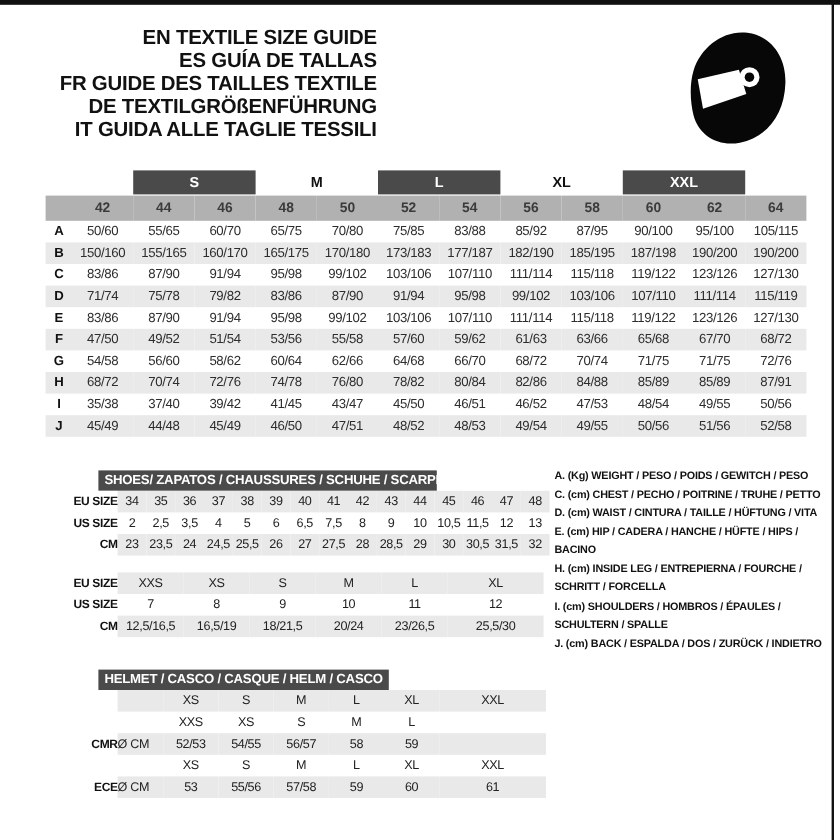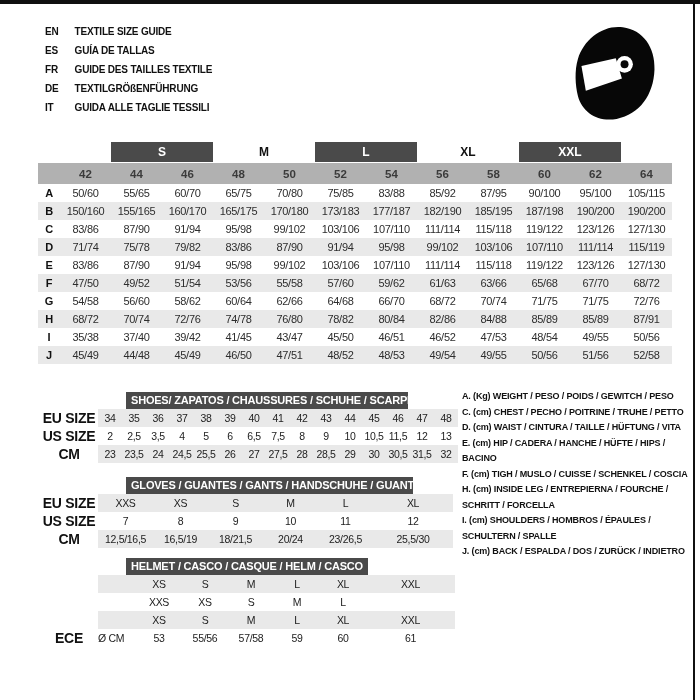--- a/index.html
+++ b/index.html
@@ -2,21 +2,21 @@
 <html><head>
 <meta charset="utf-8">
 <style>
   html,body{margin:0;padding:0;background:#fff;}
   .page{position:relative;width:700px;height:700px;background:#ffffff;overflow:hidden;
         color:#1a1a1a;font-family:"Liberation Sans",sans-serif;}
   .frame-top{position:absolute;left:0;top:0;width:700px;height:4px;background:#101010;}
   .frame-right{position:absolute;left:693px;top:0;width:2px;height:700px;background:#101010;}
 
   
-  .langs{position:absolute;left:45px;top:22px;font-size:10px;font-weight:bold;letter-spacing:-0.2px;color:#111;}
+  .langs{position:absolute;left:45px;top:22px;font-size:17px;font-weight:bold;letter-spacing:-0.2px;color:#111;text-align:right;}
   .lang-row{height:19px;line-height:19px;white-space:nowrap;}
   .lang-code{display:inline-block;width:27px;}
 
   
   .helmet-logo{position:absolute;left:570px;top:22px;width:88px;height:104px;}
 
   
   .main-wrap{position:absolute;left:38px;top:142px;width:634px;}
   .band{position:relative;height:21px;}
   .band-label{position:absolute;top:0;height:20px;line-height:20px;text-align:center;
@@ -29,25 +29,25 @@
   .main-table{width:634px;font-size:11px;}
   .main-table col.c-lbl{width:22px;}
   .main-table th{background:#b1b1b1;height:21px;font-weight:bold;color:#3b3b3b;
                  text-align:center;font-size:11.5px;padding:0;}
   .main-table td{height:18px;text-align:center;color:#2d2d2d;letter-spacing:-0.3px;padding:0;white-space:nowrap;}
   .main-table td:first-child{font-weight:bold;color:#111;}
   .main-table tbody tr:nth-child(even) td{background:#e9e9e9;}
 
   
   .sub{position:absolute;left:40px;}
-  .sub .bar{margin-left:86px;height:17px;line-height:17px;background:#4a4a4a;color:#fff;
+  .sub .bar{margin-left:42px;height:17px;line-height:17px;background:#4a4a4a;color:#fff;
             font-weight:bold;font-size:11px;padding-left:5px;letter-spacing:-0.2px;white-space:nowrap;}
   .sub table{font-size:10.5px;}
   .sub td{height:18px;text-align:center;letter-spacing:-0.3px;color:#222;padding:0;white-space:nowrap;}
-  .sub td:first-child{text-align:center;font-weight:bold;font-size:14px;color:#111;background:#fff !important;}
+  .sub td:first-child{text-align:right;font-weight:bold;font-size:10px;color:#111;background:#fff !important;}
   .shoes .bar{width:277px;}
   .gloves .bar{width:282px;}
   .hel .bar{width:237px;}
   .shoes table col.lbl,.gloves table col.lbl,.hel table col.lbl{width:58px;}
   .shoes table col.dat{width:24px;}
   .gloves table col.dat{width:55px;} .gloves table col.last{width:80px;}
   .hel table col.unit{width:38px;} .hel table col.dat{width:46px;} .hel table col.last{width:89px;}
   .shoes tbody tr:nth-child(odd) td:not(:first-child){background:#e9e9e9;}
   .gloves tbody tr:nth-child(odd) td:not(:first-child){background:#e9e9e9;}
   .hel tbody tr:nth-child(odd) td:not(:first-child){background:#e9e9e9;}
@@ -341,21 +341,20 @@
             <td>30</td>
             <td>30,5</td>
             <td>31,5</td>
             <td>32</td>
           </tr>
         </tbody>
     </table>
   </div>
 
   <div class="sub gloves">
-    <div class="bar">GLOVES / GUANTES / GANTS / HANDSCHUHE / GUANTI</div>
     <table>
       <colgroup>
           <col class="lbl">
           <col span="5" class="dat">
           <col class="last">
         </colgroup>
       <tbody>
           <tr>
             <td>EU SIZE</td>
             <td>XXS</td>
@@ -411,20 +410,30 @@
             <td></td>
             <td></td>
             <td>XXS</td>
             <td>XS</td>
             <td>S</td>
             <td>M</td>
             <td>L</td>
             <td></td>
           </tr>
           <tr>
+            <td>CMR</td>
+            <td>Ø CM</td>
+            <td>52/53</td>
+            <td>54/55</td>
+            <td>56/57</td>
+            <td>58</td>
+            <td>59</td>
+            <td></td>
+          </tr>
+          <tr>
             <td></td>
             <td></td>
             <td>XS</td>
             <td>S</td>
             <td>M</td>
             <td>L</td>
             <td>XL</td>
             <td>XXL</td>
           </tr>
           <tr>
@@ -439,18 +448,17 @@
           </tr>
         </tbody>
     </table>
   </div>
 
   <div class="legend">
     <div>A. (Kg) WEIGHT / PESO / POIDS / GEWITCH / PESO</div>
     <div>C. (cm) CHEST / PECHO / POITRINE / TRUHE / PETTO</div>
     <div>D. (cm) WAIST / CINTURA / TAILLE / HÜFTUNG / VITA</div>
     <div>E. (cm) HIP / CADERA / HANCHE / HÜFTE / HIPS /  BACINO</div>
-    <div>F. (cm) TIGH / MUSLO / CUISSE / SCHENKEL / COSCIA</div>
     <div>H. (cm) INSIDE LEG / ENTREPIERNA / FOURCHE / SCHRITT / FORCELLA</div>
     <div>I.  (cm) SHOULDERS / HOMBROS / ÉPAULES / SCHULTERN / SPALLE</div>
     <div>J. (cm) BACK / ESPALDA / DOS / ZURÜCK / INDIETRO</div>
   </div>
 </div>
 
 </body></html>

